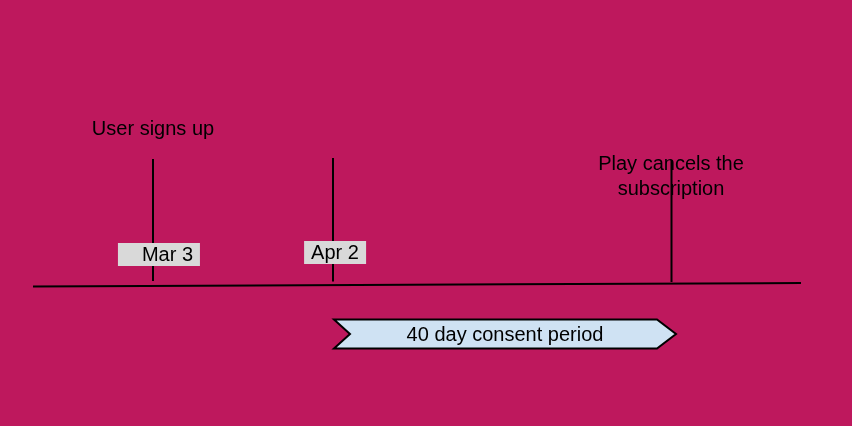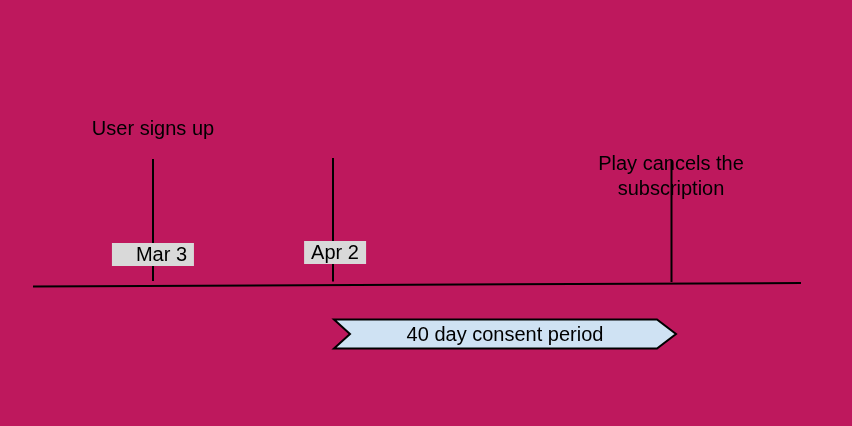--- a/index.html
+++ b/index.html
@@ -70,18 +70,18 @@
 
     <line class="axis-line" x1="33" y1="286.5" x2="801" y2="283"></line>
 
     <polygon class="banner-shape" points="334,319.5 657,319.5 676,334 657,348.5 334,348.5 350,334"></polygon>
   </svg>
 
   <div class="event-label" style="left:153px; top:116px;">User signs up</div>
   <div class="event-label" style="left:671px; top:103px;margin-top:48px;">Play cancels the
 subscription</div>
 
-  <div class="date-label" style="left:153px; top:243px;padding-left:24px;">Mar 3</div>
+  <div class="date-label" style="left:159px; top:243px;padding-left:24px;">Mar 3</div>
   <div class="date-label" style="left:335px; top:241px;">Apr 2</div>
 
   <div class="banner-label" style="left:505px; top:334px;">40 day consent period</div>
 
 </div>
 
 </body></html>

